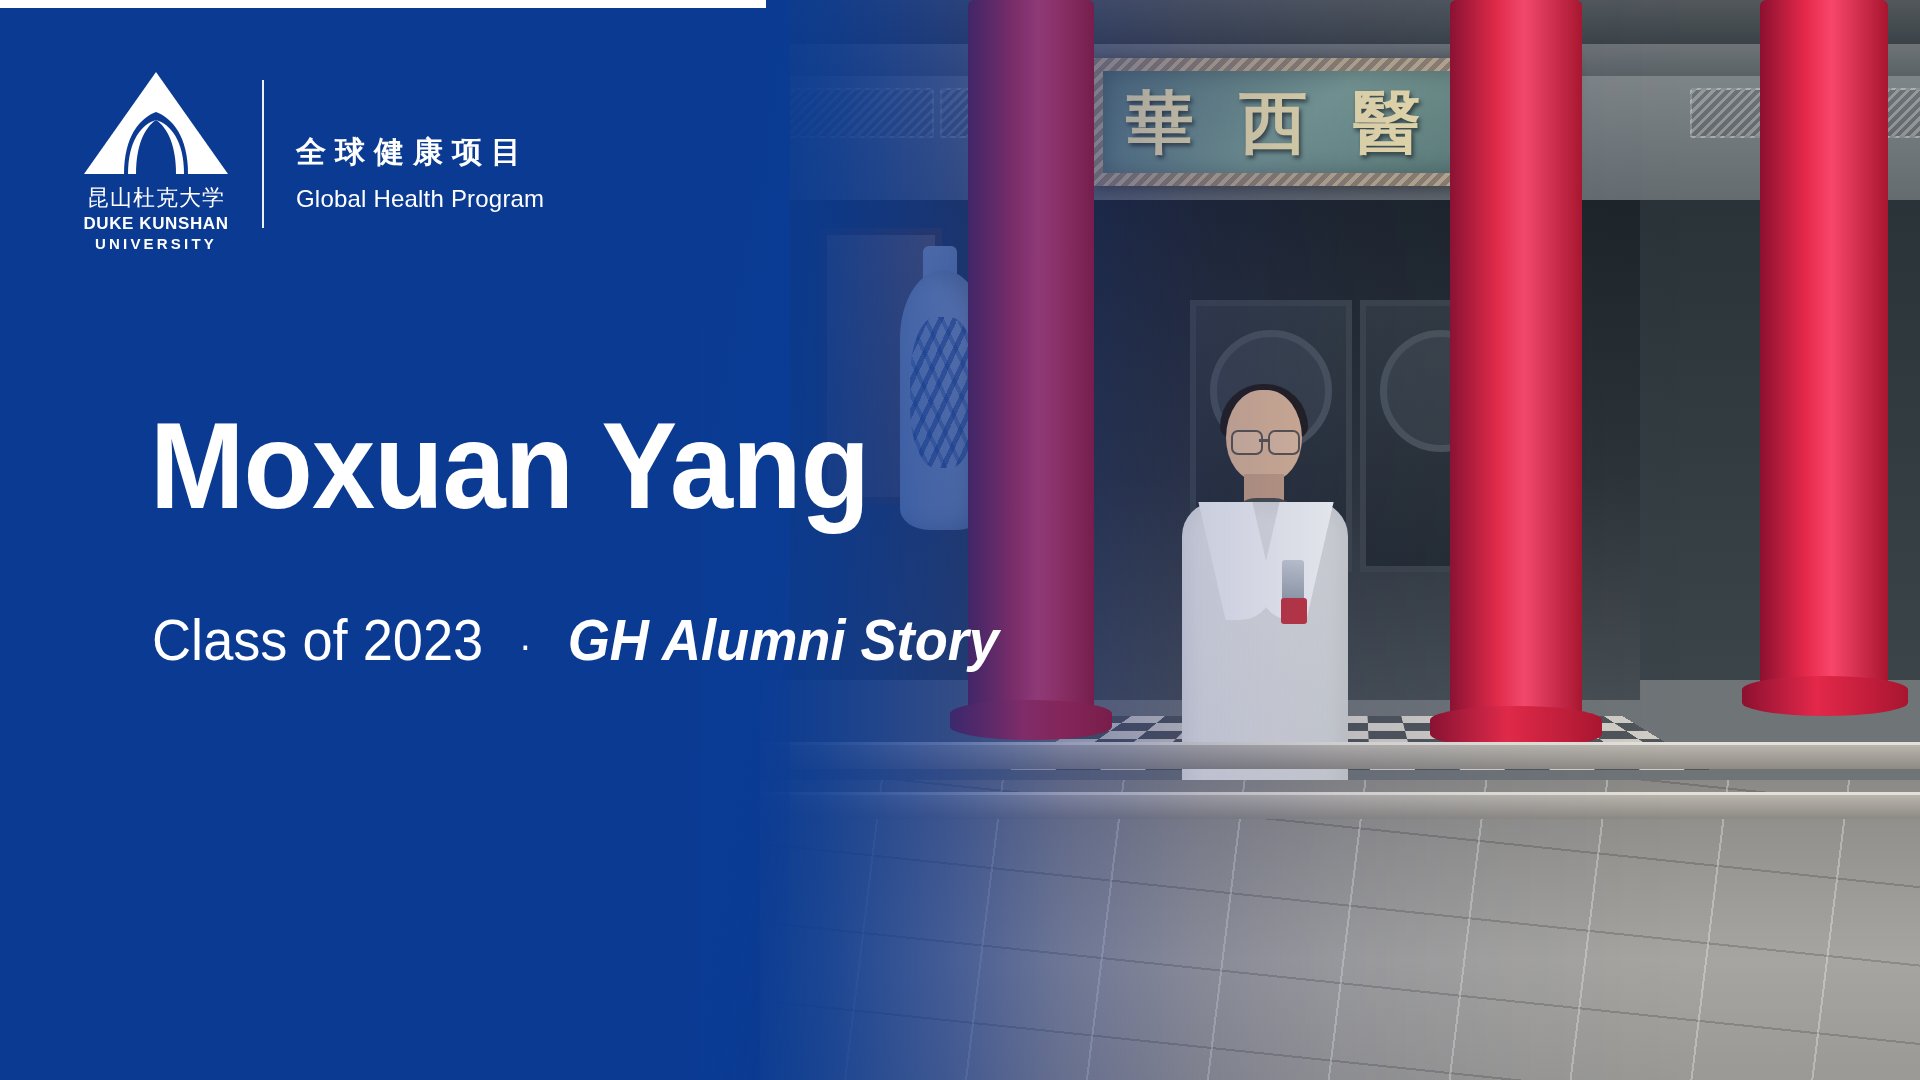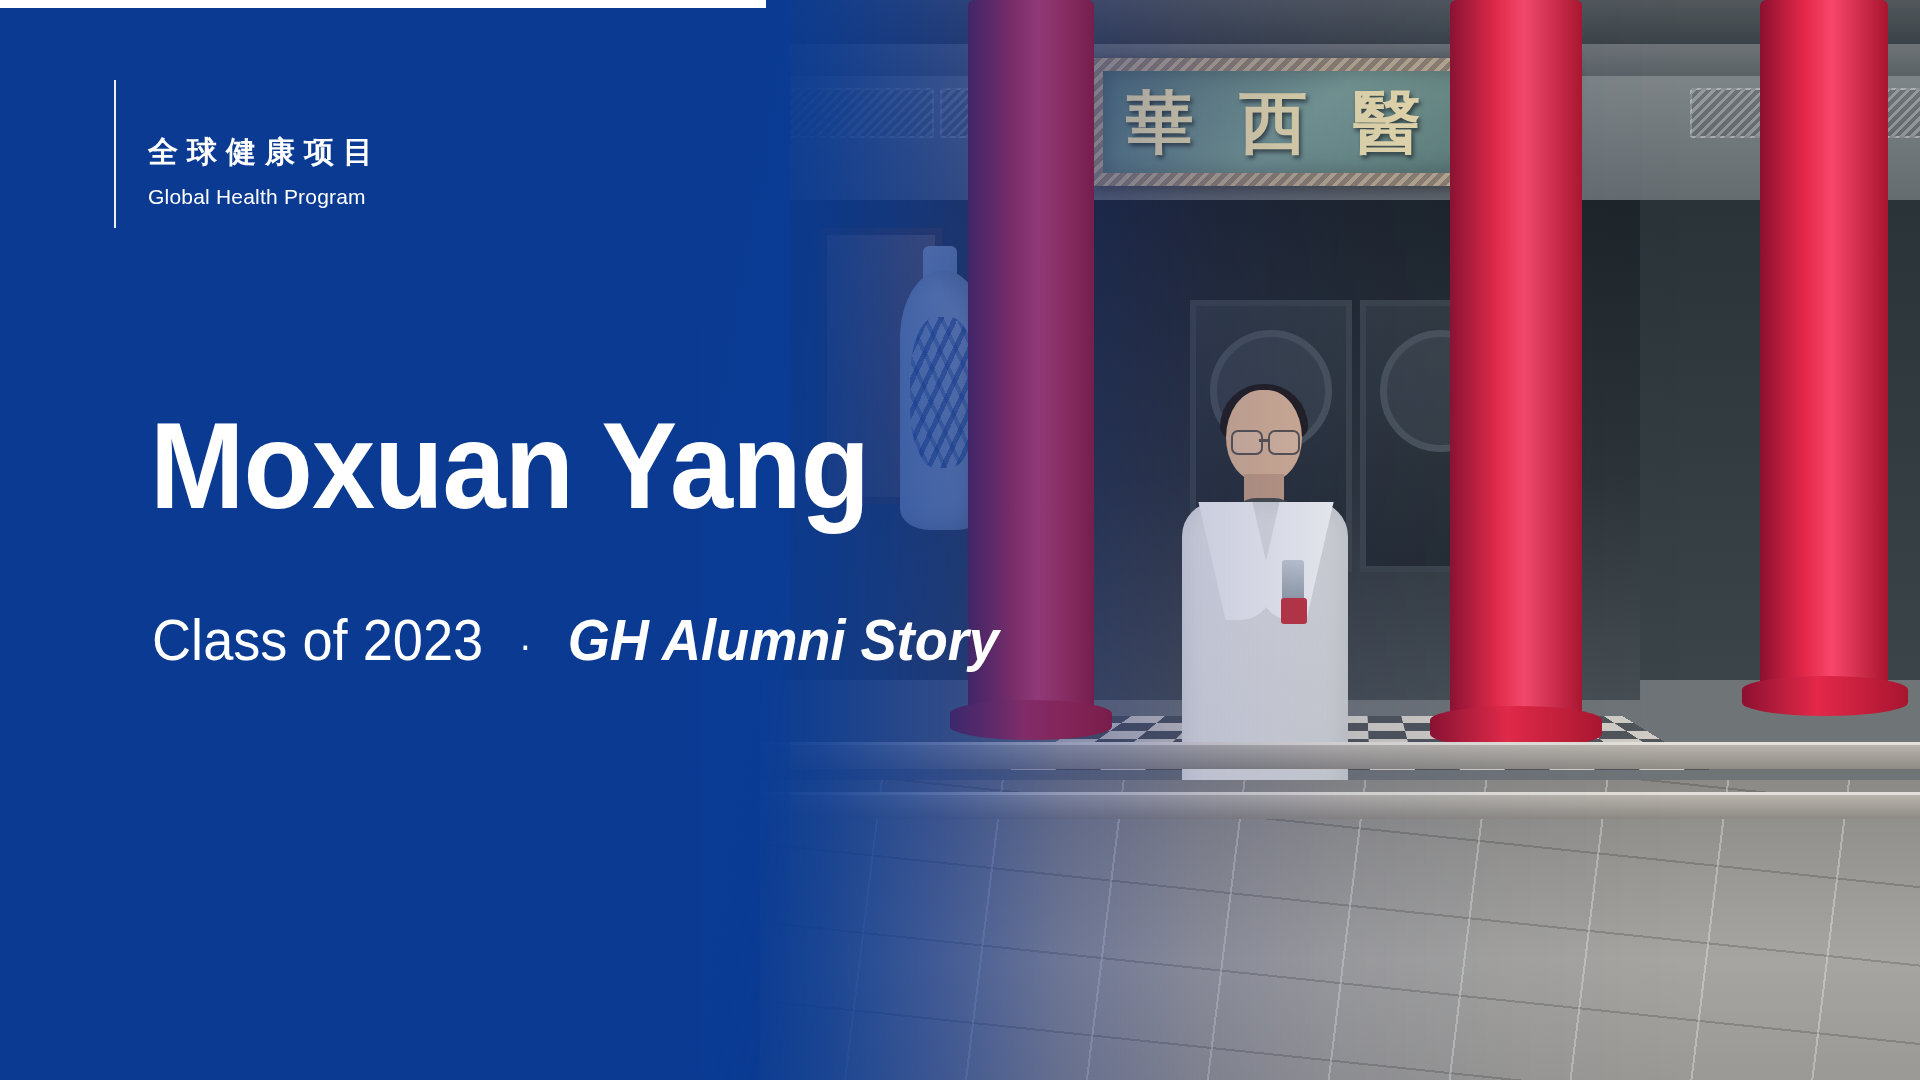--- a/index.html
+++ b/index.html
@@ -332,21 +332,21 @@
     color: #ffffff;
     font-family: "DejaVu Sans", sans-serif;
     font-size: 30px;
     font-weight: 700;
     letter-spacing: 9px;
     white-space: nowrap;
   }
   .ghp-en {
     color: #ffffff;
     font-family: "Liberation Sans", sans-serif;
-    font-size: 21px;
+    font-size: 24px;
     letter-spacing: 0.2px;
     margin-top: 12px;
     white-space: nowrap;
   }
 
   .headline {
     position: absolute;
     left: 150px;
     top: 405px;
     color: #ffffff;
@@ -458,20 +458,36 @@
 
   <div class="blue-panel"></div>
   <div class="blue-panel-solid"></div>
 
   <div class="top-white-bar"></div>
 
   <div class="content">
 
     <div class="logo-row">
 
+      <div class="dku-mark">
+        <span>
+          <svg width="148" height="108" viewBox="0 0 148 108" aria-hidden="true">
+
+            <path d="M74 2 L146 104 L2 104 Z" fill="#ffffff"></path>
+
+            <path d="M42 104 C42 66, 58 48, 74 42 C90 48, 106 66, 106 104 Z" fill="#0a3a91"></path>
+            <path d="M46 104 C46 70, 60 54, 74 50 C88 54, 102 70, 102 104 Z" fill="#ffffff"></path>
+            <path d="M74 50 C62 58, 54 76, 54 104 L74 104 Z" fill="#0a3a91"></path>
+            <path d="M74 50 C86 58, 94 76, 94 104 L74 104 Z" fill="#0a3a91"></path>
+          </svg>
+        </span>
+        <div class="dku-zh">昆山杜克大学</div>
+        <div class="dku-en1">DUKE KUNSHAN</div>
+        <div class="dku-en2">UNIVERSITY</div>
+      </div>
 
       <div class="logo-divider"></div>
 
       <div class="ghp-block">
         <div class="ghp-zh">全球健康项目</div>
         <div class="ghp-en">Global Health Program</div>
       </div>
     </div>
 
     <div class="headline">Moxuan Yang</div>

